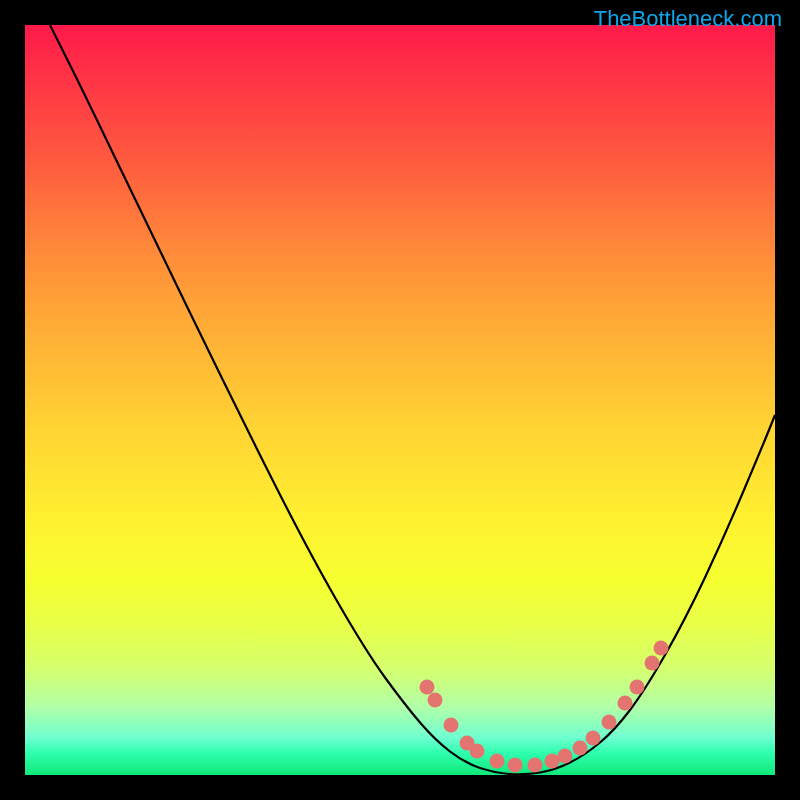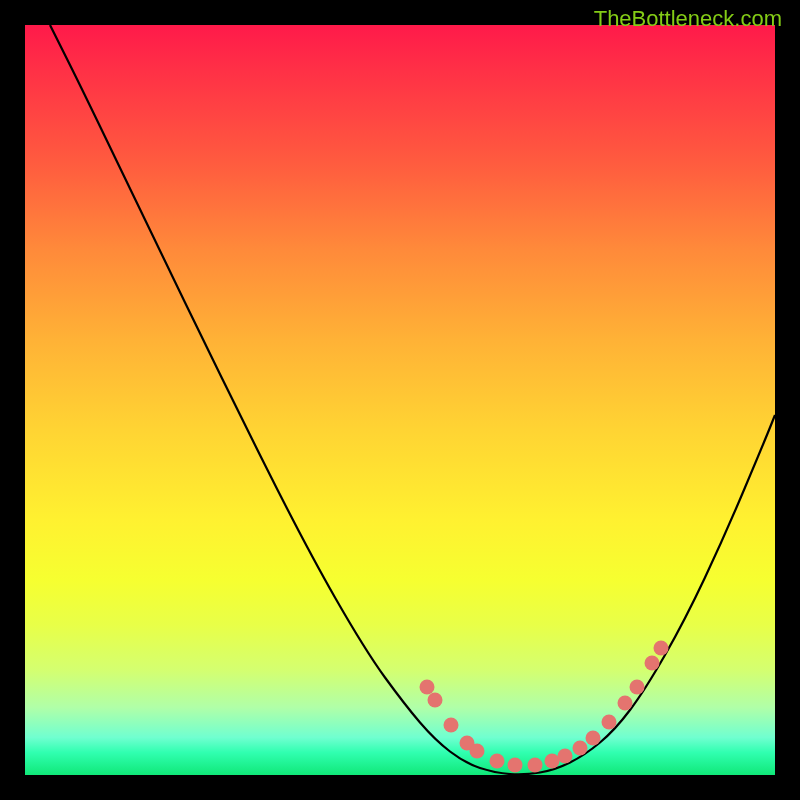--- a/index.html
+++ b/index.html
@@ -8,21 +8,21 @@
     height: 800px;
     background: #000;
     position: relative;
     font-family: Arial, sans-serif;
     overflow: hidden;
   }
   .watermark {
     position: absolute;
     top: 6px;
     right: 18px;
-    color: #84cc16;
+    color: #0ea5e9;
     font-size: 22px;
     font-weight: 500;
     z-index: 10;
   }
   .plot-area {
     position: absolute;
     left: 25px;
     top: 25px;
     width: 750px;
     height: 750px;

